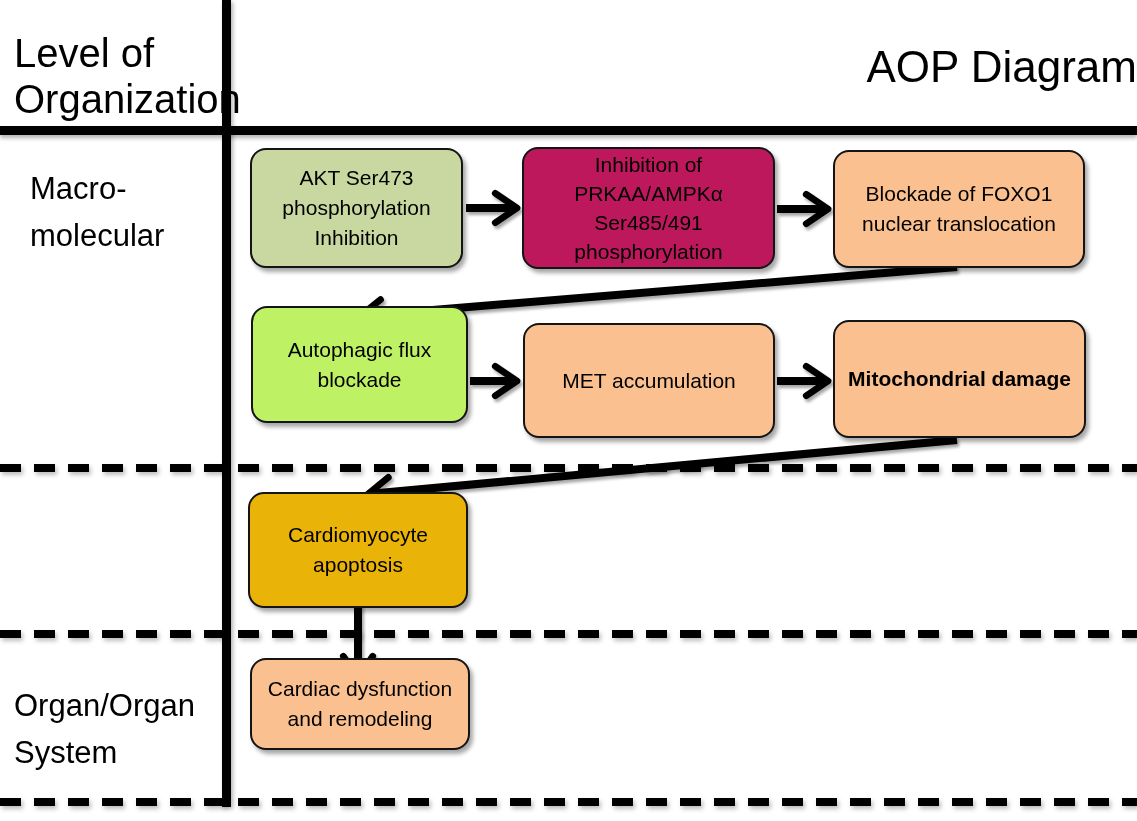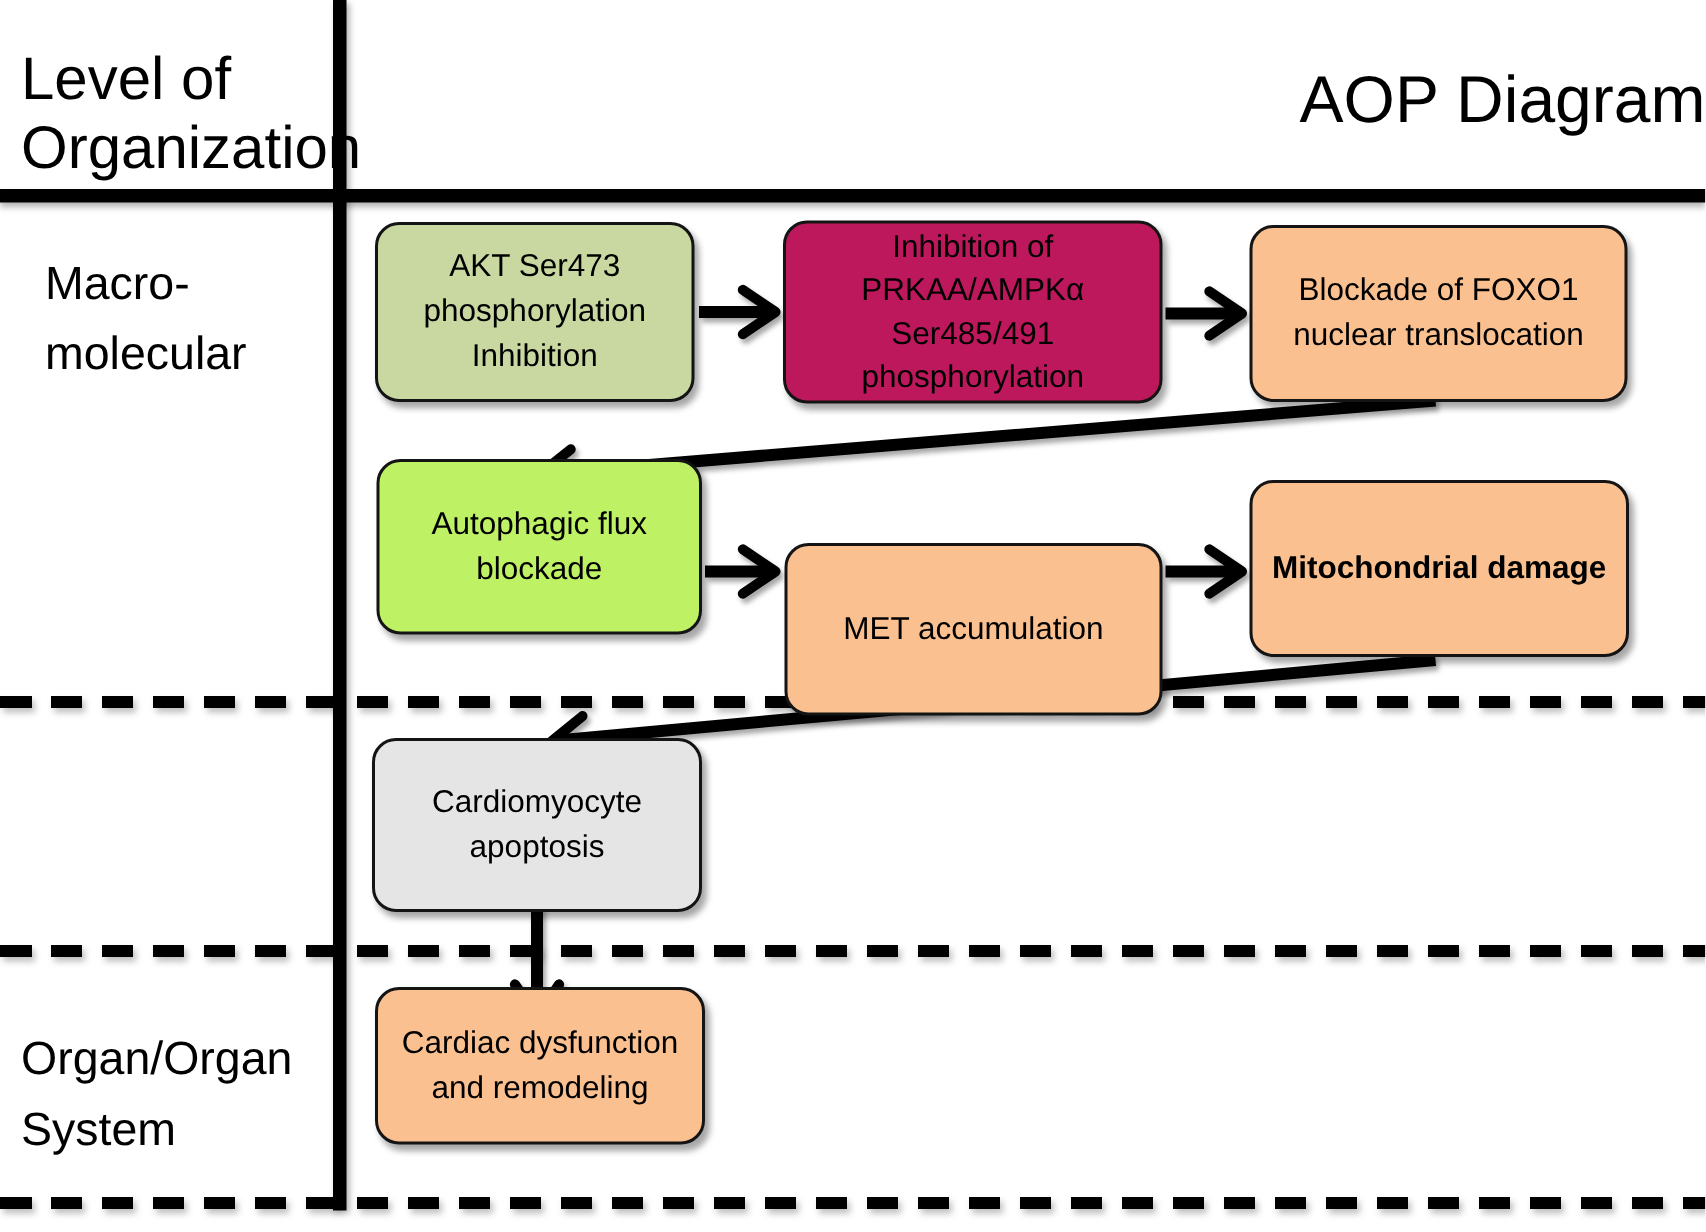--- a/index.html
+++ b/index.html
@@ -95,23 +95,23 @@
 PRKAA/AMPKα
 Ser485/491
 phosphorylation</div>
 
   <div class="node" style="left: 833px; top: 150px; width: 252px; height: 118px; background-color: rgb(250, 192, 144);">Blockade of FOXO1
 nuclear translocation</div>
 
   <div class="node" style="left: 251px; top: 306px; width: 217px; height: 117px; background-color: #bef264;">Autophagic flux
 blockade</div>
 
-  <div class="node" style="left: 523px; top: 323px; width: 252px; height: 115px; background-color: rgb(250, 192, 144); margin-top: 39px;">MET accumulation</div>
+  <div class="node" style="left: 523px; top: 323px; width: 252px; height: 115px; background-color: rgb(250, 192, 144);">MET accumulation</div>
 
   <div class="node" style="left: 833px; top: 320px; width: 253px; height: 118px; background-color: rgb(250, 192, 144); font-weight: bold;">Mitochondrial damage</div>
 
-  <div class="node" style="left: 248px; top: 492px; width: 220px; height: 116px; background-color: #e5e5e5;">Cardiomyocyte
+  <div class="node" style="left: 248px; top: 492px; width: 220px; height: 116px; background-color: #eab308;">Cardiomyocyte
 apoptosis</div>
 
-  <div class="node" style="left: 250px; top: 658px; width: 220px; height: 105px; background-color: rgb(250, 192, 144);">Cardiac dysfunction
+  <div class="node" style="left: 250px; top: 658px; width: 220px; height: 92px; background-color: rgb(250, 192, 144);">Cardiac dysfunction
 and remodeling</div>
 
 </div>
 
 </body></html>

